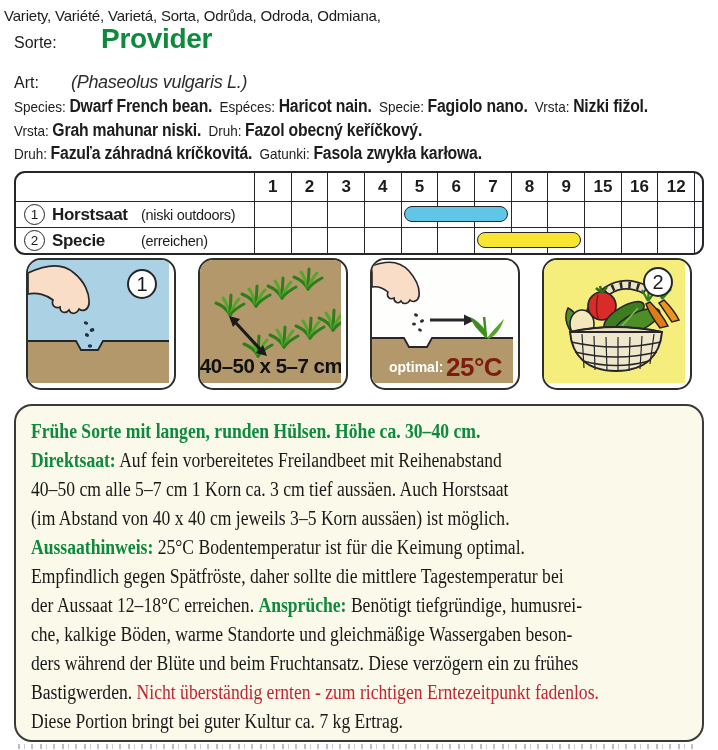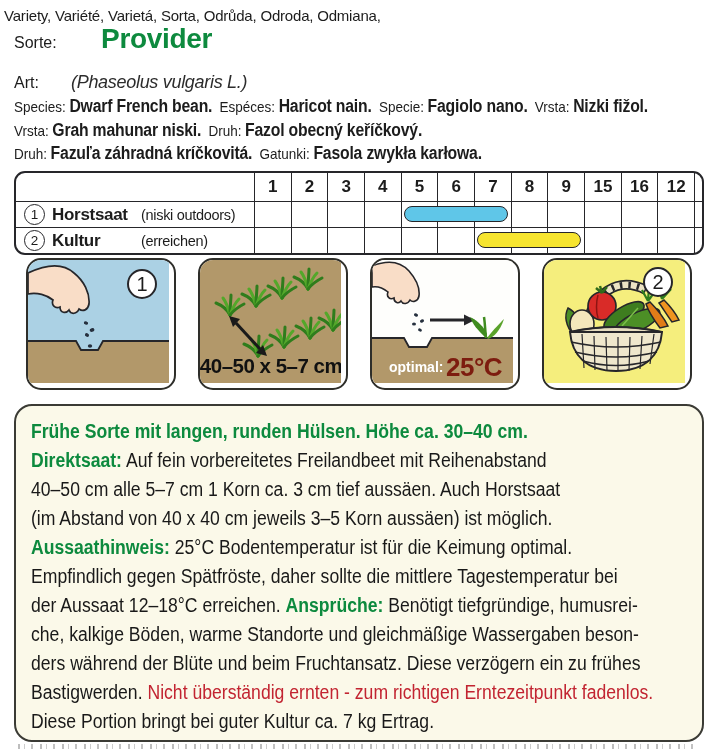--- a/index.html
+++ b/index.html
@@ -31,21 +31,21 @@
   .row-name{font-weight:700;font-size:17px;width:89px;flex:none;letter-spacing:-0.3px;}
   .row-note{font-size:14.5px;letter-spacing:-0.3px;}
   .cal-bar{position:absolute;top:3.5px;height:16.5px;border:1.7px solid #26262a;border-radius:10px;box-sizing:border-box;}
   
   .panels{position:absolute;left:14px;top:258px;width:690px;display:flex;justify-content:space-between;
           padding:0 12px;box-sizing:border-box;}
   .panel{width:146px;height:128px;border:2.5px solid #2e2e2a;border-radius:15px;overflow:hidden;flex:none;background:#fff;}
   .panel svg{display:block;}
   
   .desc-box{position:absolute;left:14px;top:404px;width:690px;height:338px;box-sizing:border-box;
-            border:2px solid #3b3b35;border-radius:18px;background:#fbf9e9;padding:11px 15px;overflow:hidden;}
+            border:2px solid #3b3b35;border-radius:18px;background:#fbf9e9;padding:11px 15px;overflow:hidden;font-family:Liberation Serif, serif;}
   .desc-inner{transform:scaleX(.88);transform-origin:0 0;width:760px;}
   .dline{font-size:20px;line-height:29px;white-space:pre;color:#191919;}
   .seg-g{color:#0d8a3e;font-weight:700;}
   .seg-r{color:#c22431;}
   
   .remnant{position:absolute;left:18px;top:744px;width:676px;height:5px;opacity:.5;
     background:repeating-linear-gradient(90deg,#7c7c7c 0 2px,transparent 2px 6px,#9a9a9a 6px 7px,transparent 7px 13px,#858585 13px 15px,transparent 15px 22px);}
 </style>
 </head>
 <body>
@@ -108,21 +108,21 @@
           <div class="mcell bodyc"></div>
           <div class="mcell bodyc"></div>
           <div class="mcell bodyc"></div>
           <div class="cal-bar" style="left: calc(33.3333% + 3px); width: calc(25% - 6px); background: rgb(95, 198, 232);"></div>
         </div>
       <div class="cal-spacer"></div>
     </div>
     <div class="cal-row">
       <div class="cal-label">
         <span class="num-badge">2</span>
-        <span class="row-name">Kultur</span>
+        <span class="row-name">Specie</span>
         <span class="row-note">(erreichen)</span>
       </div>
       <div class="cal-months body">
           <div class="mcell bodyc"></div>
           <div class="mcell bodyc"></div>
           <div class="mcell bodyc"></div>
           <div class="mcell bodyc"></div>
           <div class="mcell bodyc"></div>
           <div class="mcell bodyc"></div>
           <div class="mcell bodyc"></div>

